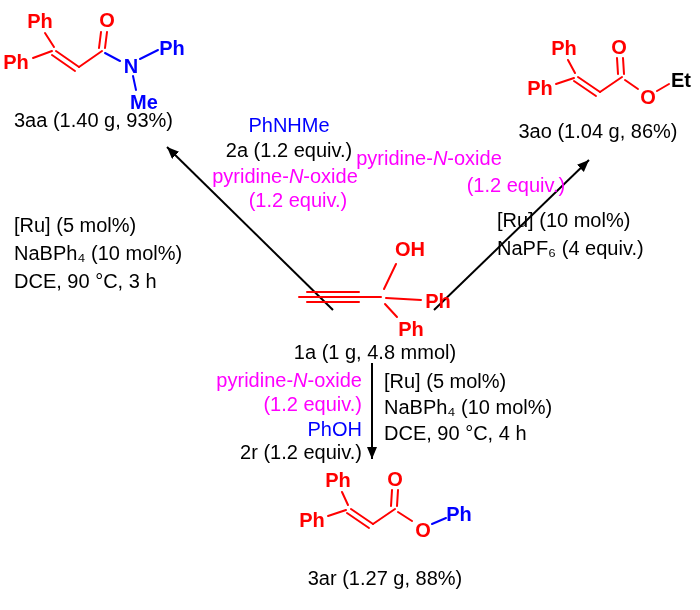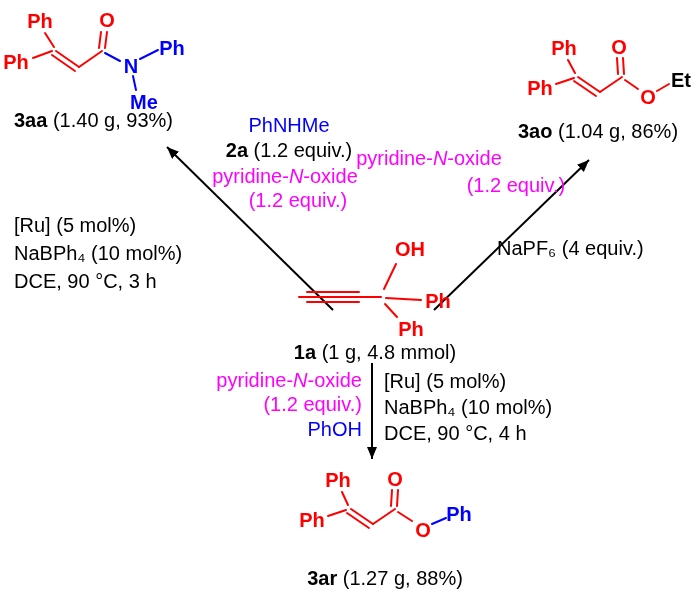--- a/index.html
+++ b/index.html
@@ -10,21 +10,21 @@
   }
   #canvas svg{position:absolute;left:0;top:0;}
   .t{position:absolute;font-size:20px;line-height:1;color:var(--ink);white-space:nowrap;}
   .atom{font-weight:bold;}
   .ctr{transform:translate(-50%,-50%);}
   .ml{transform:translateY(-50%);}            
   .mr{transform:translate(-100%,-50%);}       
   .red{color:var(--red);}
   .blue{color:var(--blue);}
   .mag{color:var(--magenta);}
-  b{font-weight:bold;}
+  b{font-weight:normal;}
   i{font-style:italic;}
   .bond-red line{stroke:var(--red);stroke-width:2;stroke-linecap:round;}
   .bond-blue line{stroke:var(--blue);stroke-width:2;stroke-linecap:round;}
   .arrow line{stroke:var(--ink);stroke-width:2;}
 </style>
 </head>
 <body>
 
 <div id="canvas" style="--red: #ff0000; --blue: #0000ff; --magenta: #ff00ff; --ink: #000000;">
 
@@ -128,23 +128,25 @@
   <div class="t ctr mag" style="left:285px;top:176px"><span>pyridine-</span><i>N</i><span>-oxide</span></div>
   <div class="t ctr mag" style="left:298px;top:200px">(1.2 equiv.)</div>
 
   <div class="t ml" style="left:14px;top:225px">[Ru] (5 mol%)</div>
   <div class="t ml" style="left:14px;top:253px">NaBPh₄ (10 mol%)</div>
   <div class="t ml" style="left:14px;top:281px">DCE, 90 °C, 3 h</div>
 
   <div class="t ctr mag" style="left:429px;top:158px"><span>pyridine-</span><i>N</i><span>-oxide</span></div>
   <div class="t ctr mag" style="left:516px;top:185px">(1.2 equiv.)</div>
 
+  <div class="t ml" style="left:497px;top:220px">[Ru] (10 mol%)</div>
   <div class="t ml" style="left:497px;top:248px">NaPF₆ (4 equiv.)</div>
 
   <div class="t mr mag" style="left:362px;top:380px"><span>pyridine-</span><i>N</i><span>-oxide</span></div>
   <div class="t mr mag" style="left:362px;top:404px">(1.2 equiv.)</div>
   <div class="t mr blue" style="left:362px;top:429px">PhOH</div>
+  <div class="t mr" style="left:362px;top:452px"><b>2r</b><span> (1.2 equiv.)</span></div>
 
   <div class="t ml" style="left:384px;top:381px">[Ru] (5 mol%)</div>
   <div class="t ml" style="left:384px;top:407px">NaBPh₄ (10 mol%)</div>
   <div class="t ml" style="left:384px;top:433px">DCE, 90 °C, 4 h</div>
 
 </div>
 
 </body></html>

